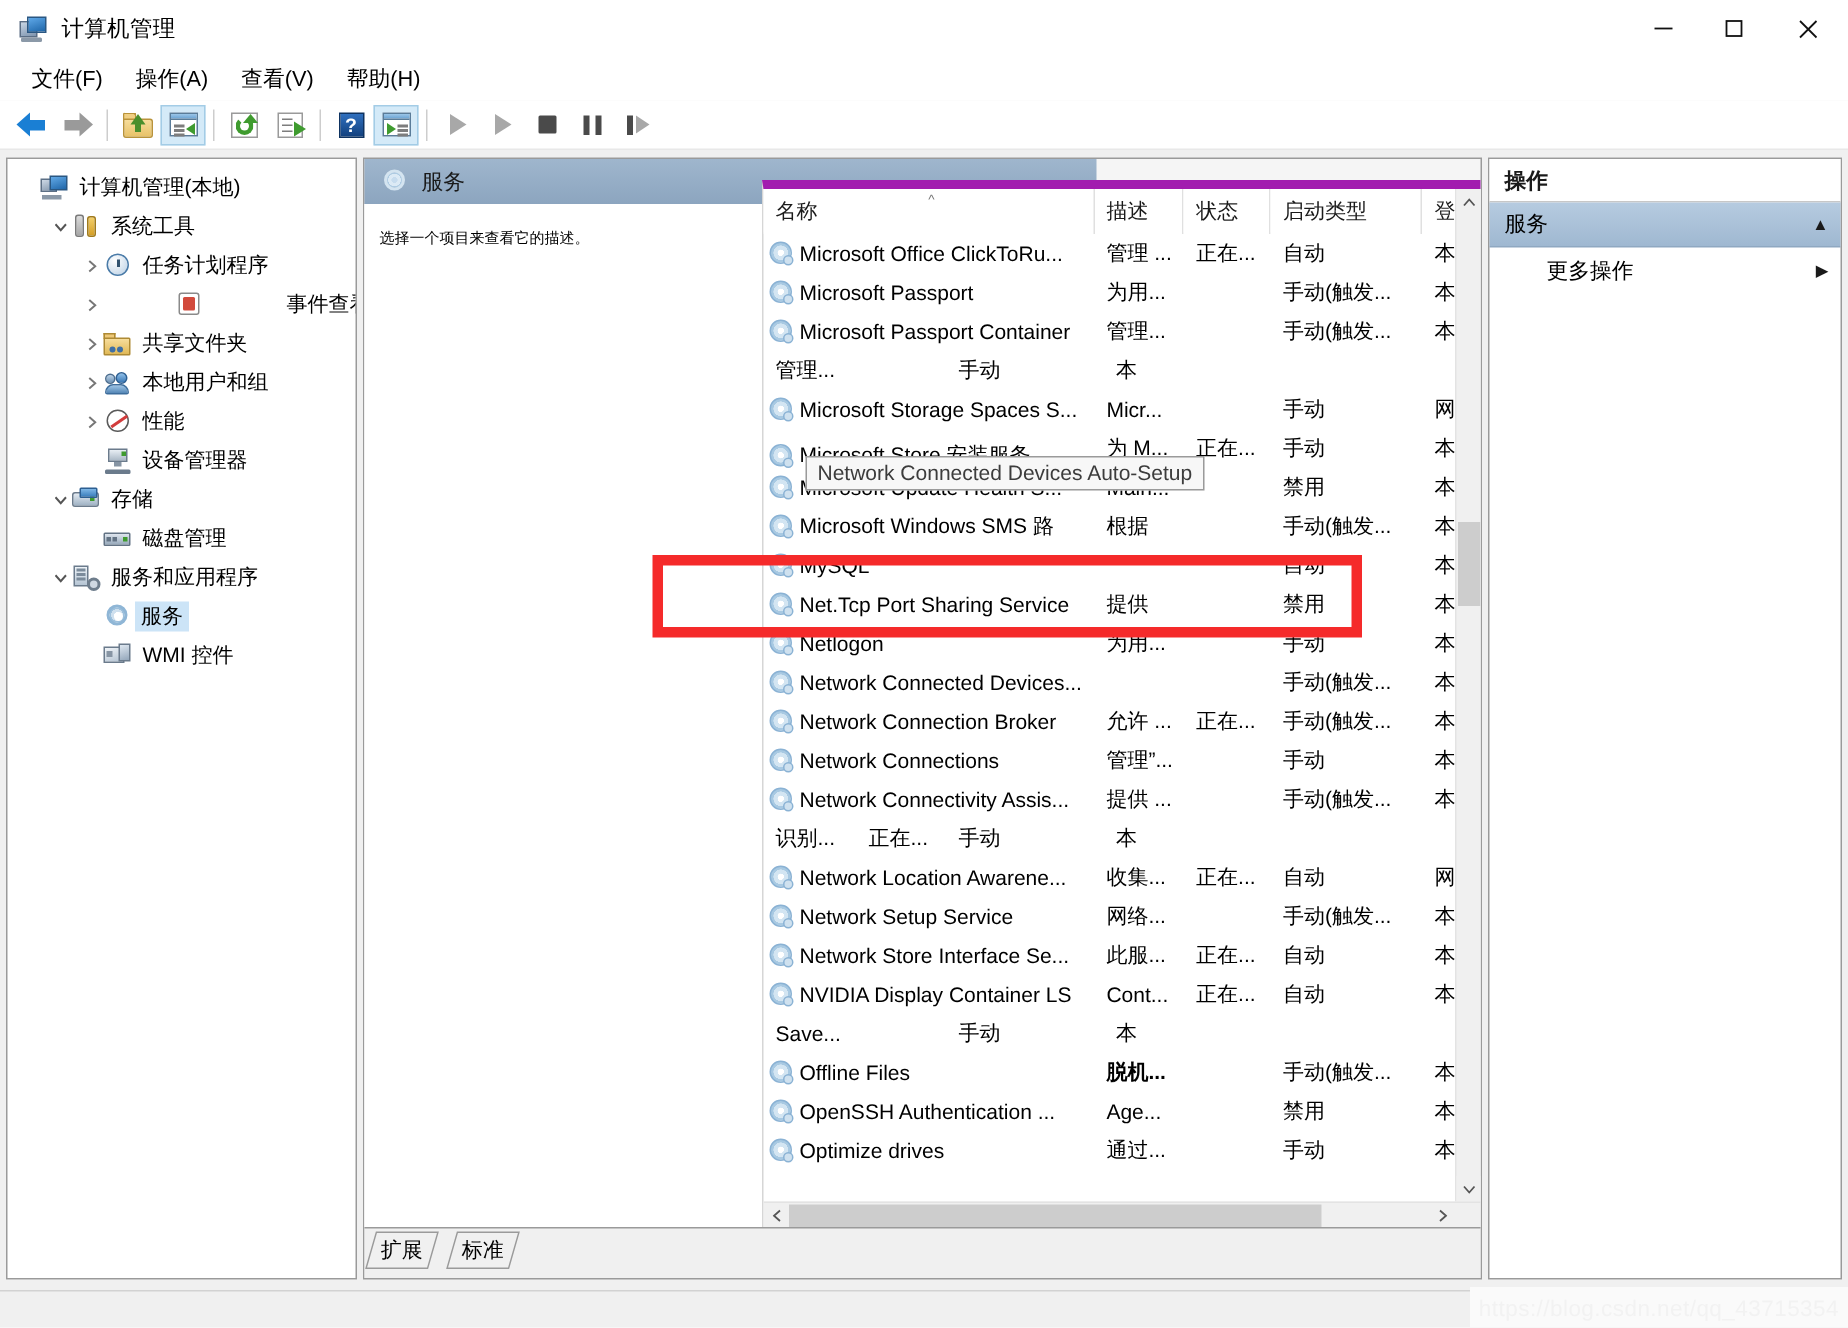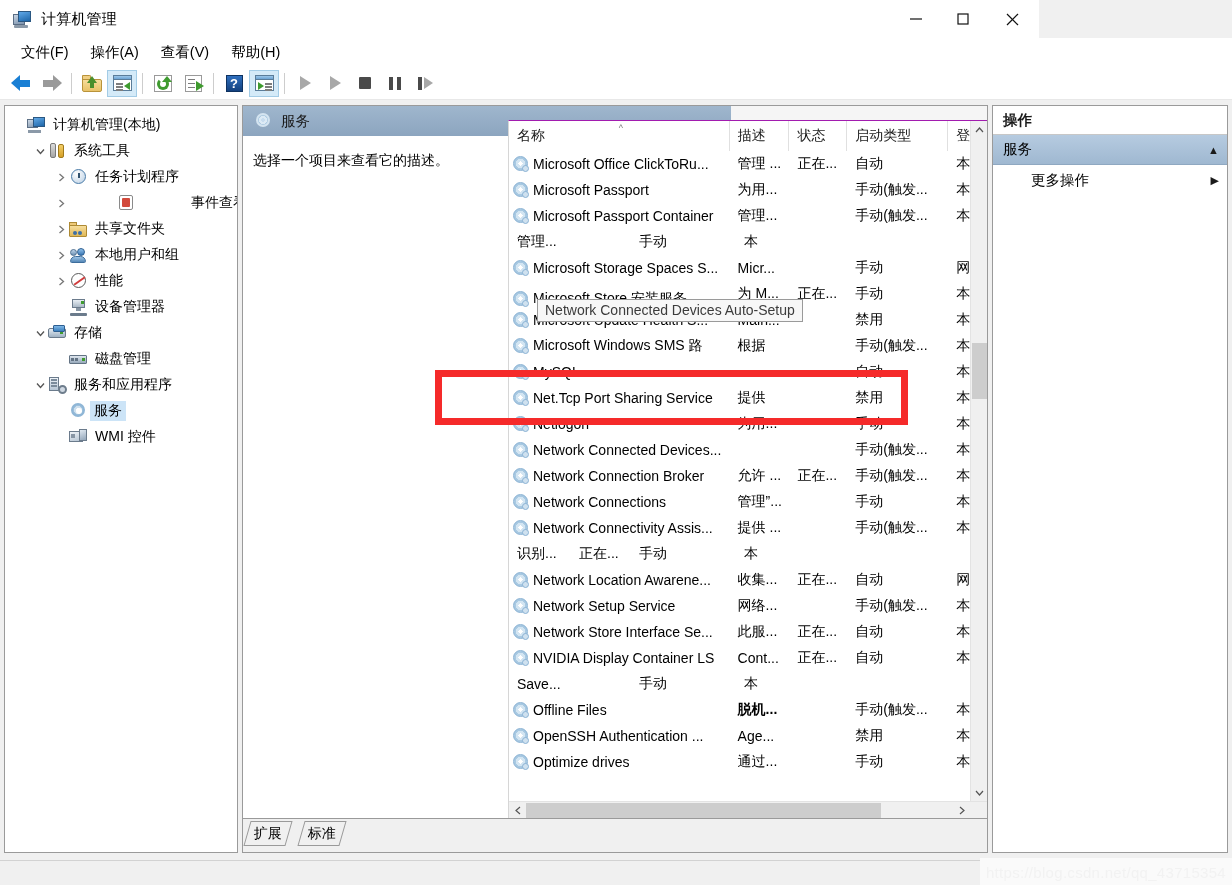--- a/index.html
+++ b/index.html
@@ -12,21 +12,21 @@
     -webkit-font-smoothing: antialiased;
   }
   #app {
     position: relative;
     width: 1232px; height: 885px;
     background: #f0f0f0;
   }
 
   
   .titlebar {
-    position: absolute; left: 0; top: 0; width: 1039px; height: 38px;
+    position: absolute; left: 0; top: 0; width: 1232px; height: 38px;
     background: #ffffff;
     display: flex; align-items: center;
   }
   .title-icon {
     width: 20px; height: 20px; margin-left: 12px; margin-right: 9px;
     position: relative; flex: none;
   }
   .ti-back {
     position: absolute; left: 1px; top: 5px; width: 12px; height: 11px;
     background: linear-gradient(160deg,#c9d6e5,#7d93ad);
@@ -218,30 +218,30 @@
   .mid-header .hicon { width: 18px; height: 18px; position: relative; margin-right: 8px; }
   .mid-header .hicon .g {
     position:absolute; left:1px; top:1px; width:14px; height:14px; border-radius:50%;
     background: radial-gradient(circle at 50% 50%, #c7dcee 0 28%, #dceaf5 30% 58%, #aecbe2 60% 100%);
     border: 2px solid #d4e4f0;
   }
   .mid-header .htext { font-size: 14.5px; color: #1a1a1a; }
 
   .desc-panel {
     position: absolute; left: 0; top: 30px; width: 265px; bottom: 34px;
-    background: #fff; padding: 16px 10px 0 10px; font-size: 14px; color: #000;
+    background: #fff; padding: 16px 10px 0 10px; font-size: 10px; color: #000;
   }
   .mid-left-bg {
     position:absolute; left:0; top:30px; width:265px; bottom:34px; background:#fff;
   }
 
   
   .listview {
     position: absolute; left: 265px; top: 14px; right: 0px; bottom: 34px;
-    background: #fff; border-left: 1px solid #d6d6d6; border-top: 1px solid #a21caf;
+    background: #fff; border-left: 1px solid #d6d6d6; border-top: 6px solid #a21caf;
     overflow: hidden;
   }
   .lv-head {
     position: absolute; left: 0; top: 0; right: 0; height: 30px;
     background: #fff; border-bottom: 1px solid #e0e0e0; display: flex;
   }
   .lv-th {
     font-size: 14px; color: #1a1a1a; display: flex; align-items: center;
     padding-left: 8px; border-right: 1px solid #e0e0e0; position: relative;
     white-space: nowrap; overflow: hidden; height: 30px; background:#fff;

